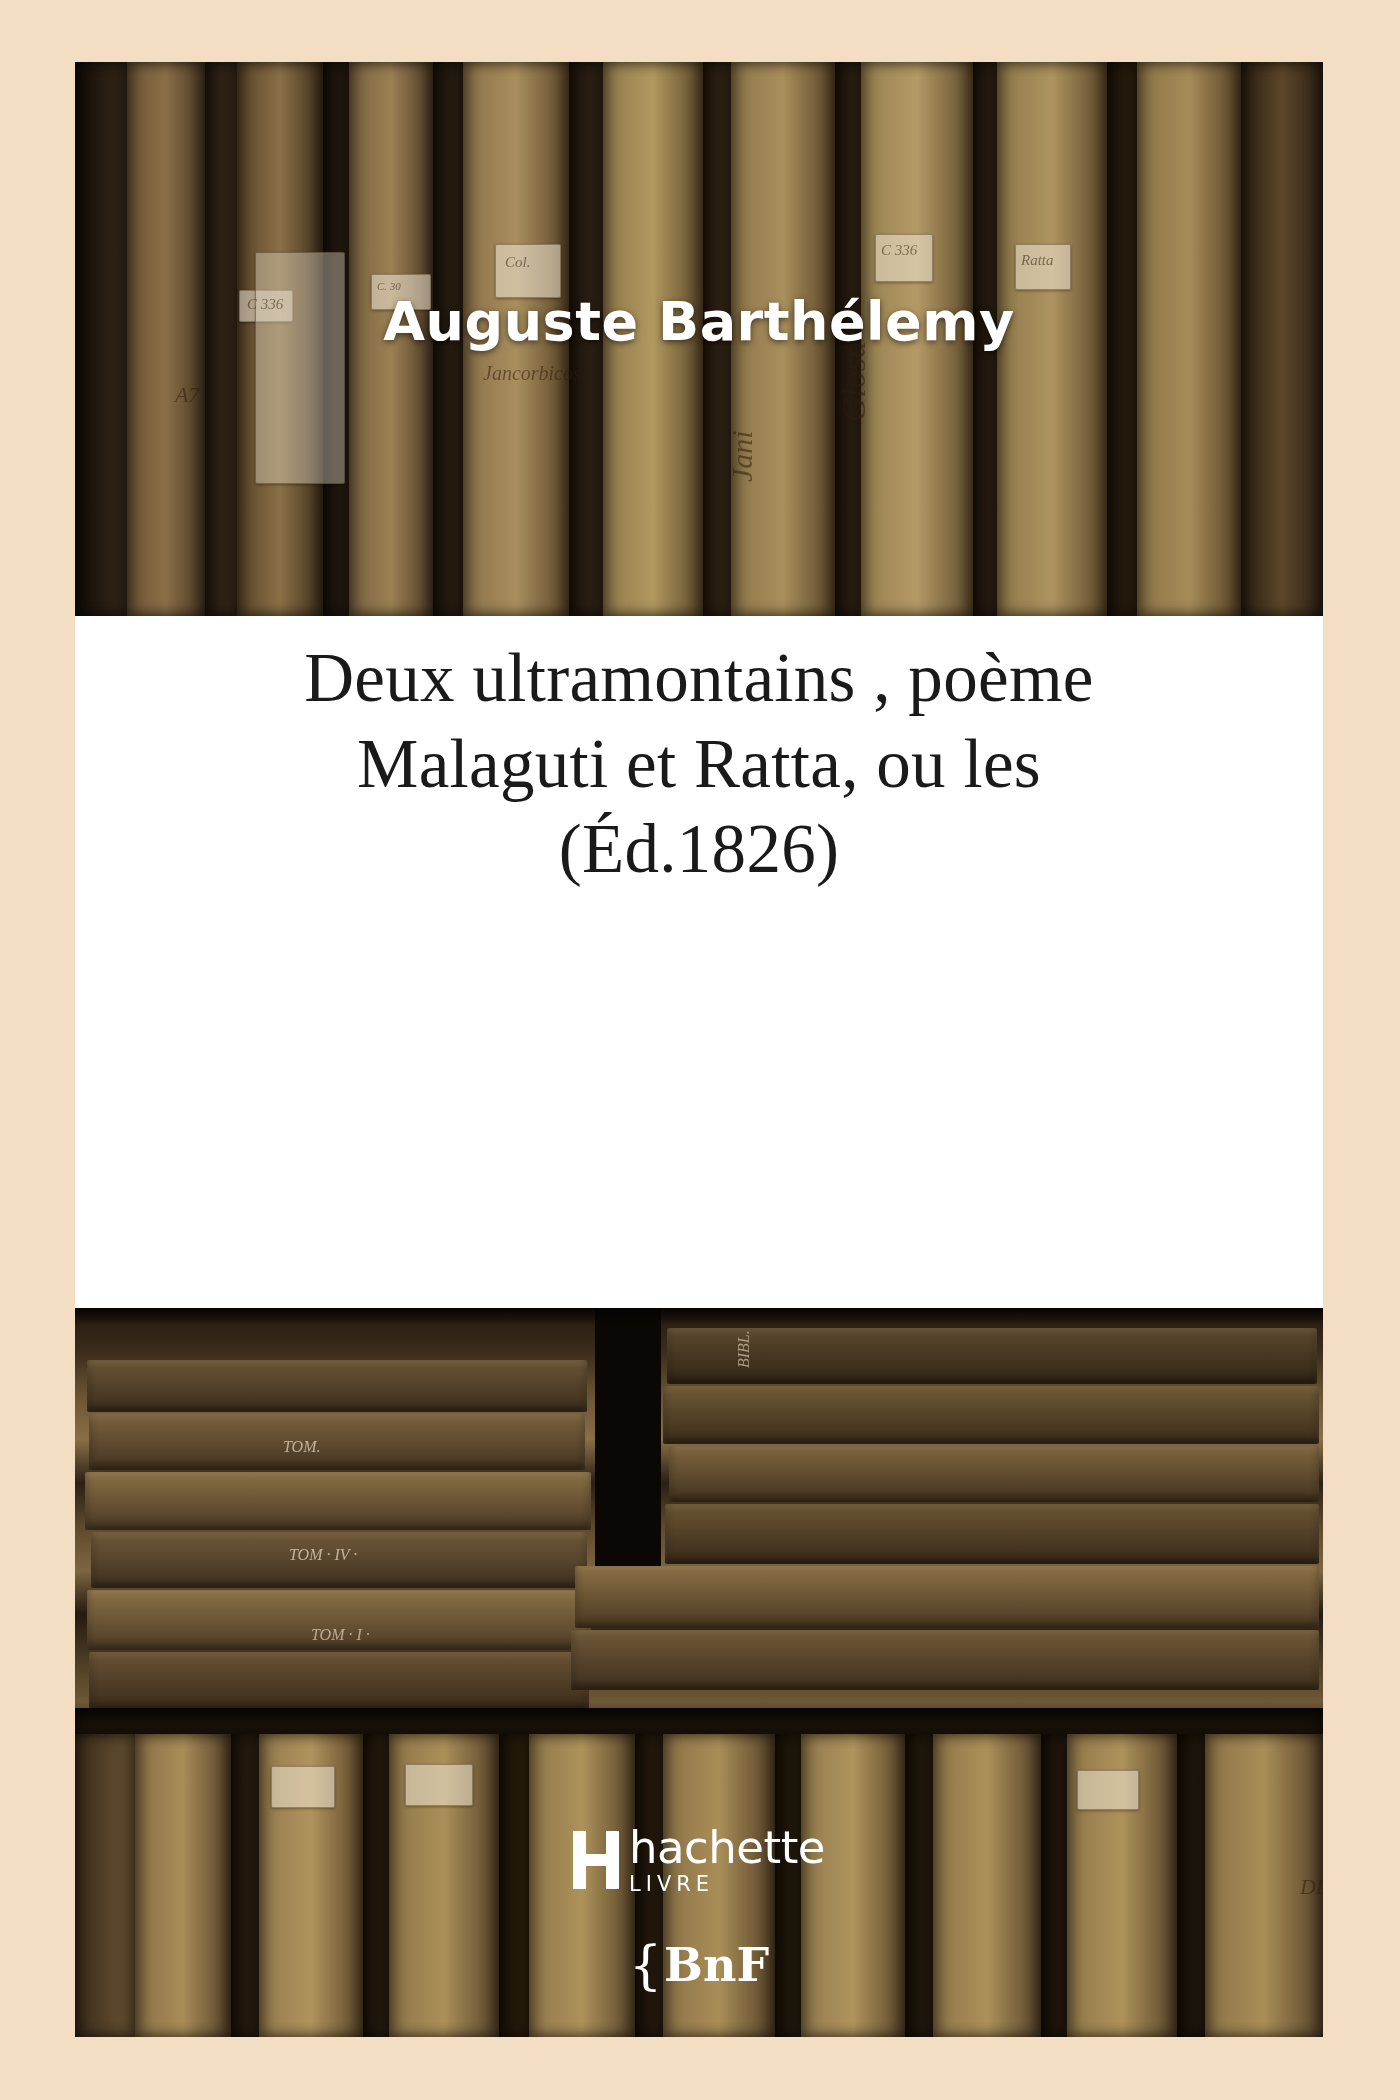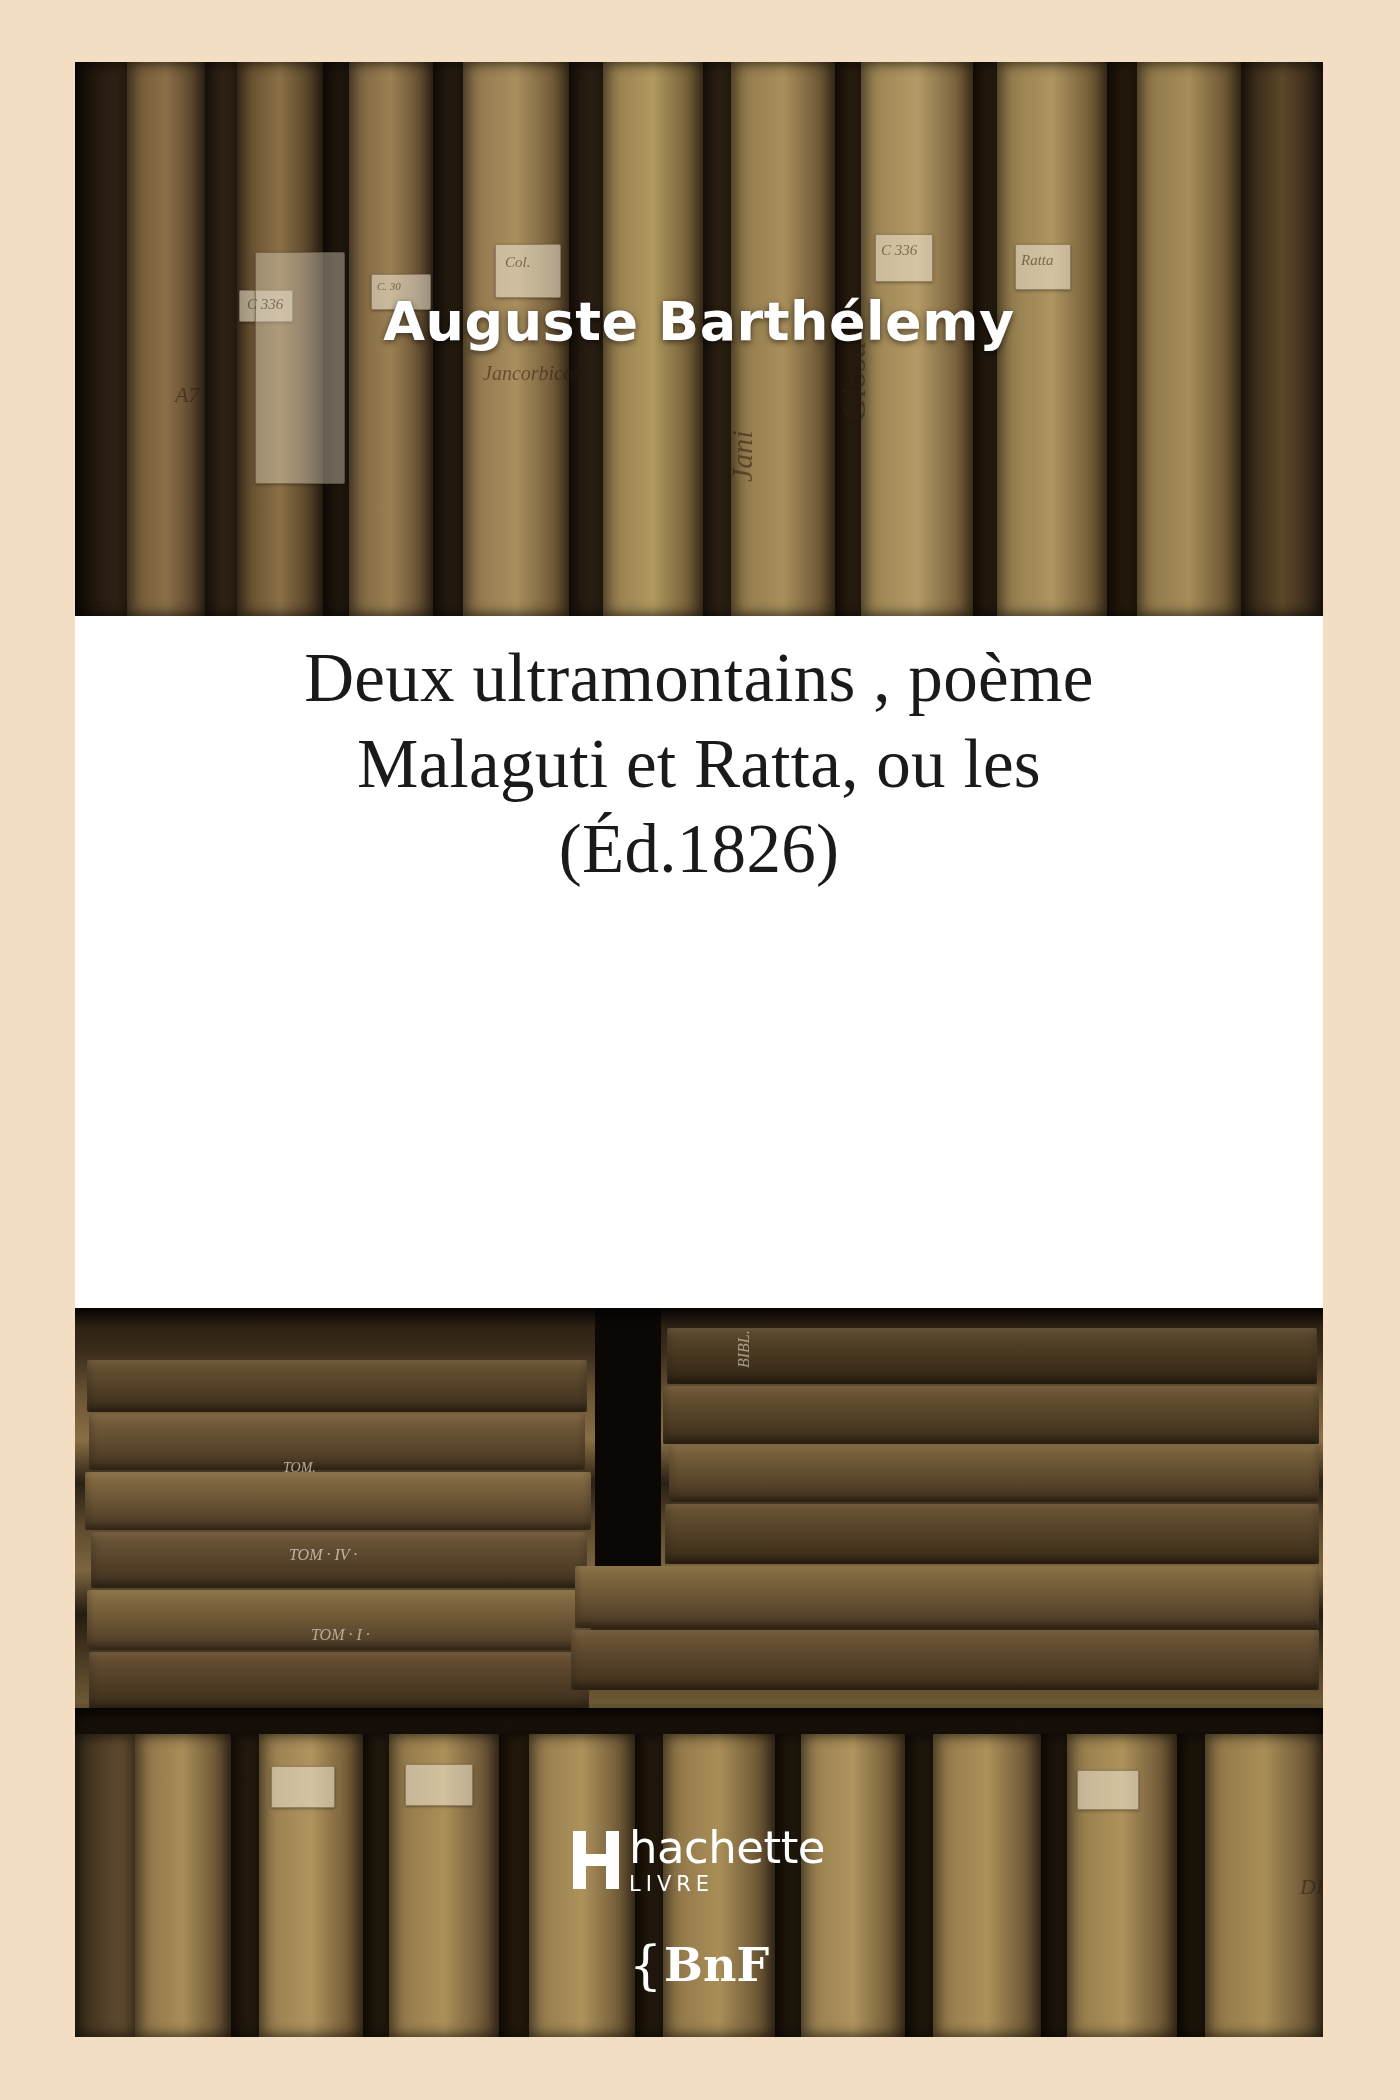--- a/index.html
+++ b/index.html
@@ -350,21 +350,21 @@
         <div class="spine" style="left:992px;width:110px;background:linear-gradient(90deg,#907749,#ad925a,#58442a);"></div>
         <div class="spine" style="left:1102px;width:28px;background:linear-gradient(90deg,#150e05,#271d0f);"></div>
         <div class="spine" style="left:1130px;width:118px;background:linear-gradient(90deg,#8c7346,#a98e57,#56422a);"></div>
 
         <div class="label" style="left:196px;top:32px;width:62px;height:40px;"></div>
         <div class="label" style="left:330px;top:30px;width:66px;height:40px;"></div>
         <div class="label" style="left:1002px;top:36px;width:60px;height:38px;"></div>
         <div class="scribble" style="left:1225px;top:140px;font-size:22px;">DE</div>
       </div>
 
-      <div class="scribble" style="left:208px;top:152px;font-size:14px;color:rgba(245,235,215,0.65);">TOM.</div>
+      <div class="scribble" style="left:208px;top:130px;font-size:16px;color:rgba(245,235,215,0.65);">TOM.</div>
       <div class="scribble" style="left:214px;top:238px;font-size:16px;color:rgba(245,235,215,0.65);">TOM · IV ·</div>
       <div class="scribble" style="left:236px;top:318px;font-size:16px;color:rgba(245,235,215,0.6);">TOM · I ·</div>
       <div class="scribble" style="left:660px;top:60px;font-size:16px;color:rgba(245,235,215,0.55);transform:rotate(-90deg);">BIBL.</div>
 
       <div class="logos">
         <div class="hachette">
           <div class="hachette-mark">
             <div class="hachette-bar"></div>
           </div>
           <div class="hachette-text">

